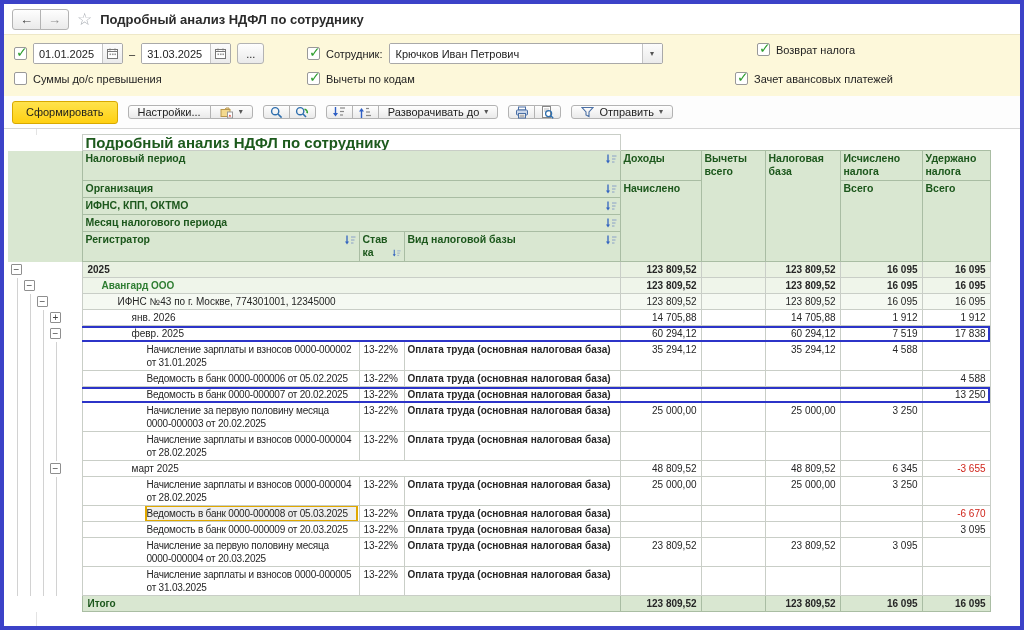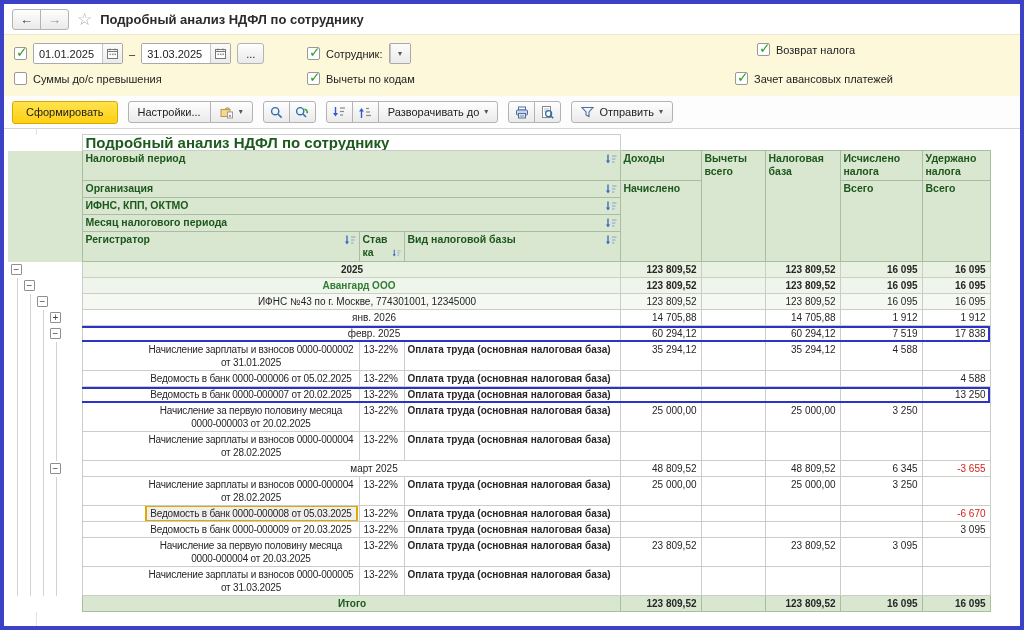--- a/index.html
+++ b/index.html
@@ -14,21 +14,21 @@
     overflow:hidden;
   }
   
   .titlebar{height:30px;flex:none;display:flex;align-items:center;gap:8px;padding:0 8px;background:#fff;}
   .btngroup{display:inline-flex;}
   .btngroup .tbtn{border-radius:0;margin-left:-1px;}
   .btngroup .tbtn:first-child{border-radius:3px 0 0 3px;margin-left:0;}
   .btngroup .tbtn:last-child{border-radius:0 3px 3px 0;}
   .btngroup .tbtn:only-child{border-radius:3px;}
   .tbtn{
-    height:22px;display:inline-flex;align-items:center;justify-content:center;gap:5px;
+    height:14px;display:inline-flex;align-items:center;justify-content:center;gap:5px;
     padding:0 9px;border:1px solid #b3b3b3;border-radius:3px;
     background:linear-gradient(#fefefe,#eaeaea);
     font-family:inherit;font-size:11px;color:#222;cursor:default;white-space:nowrap;
   }
   .tbtn.icononly{width:27px;padding:0;}
   .nav .tbtn{width:29px;height:21px;font-size:13px;}
   .arrow-back{color:#3c3c3c;font-weight:bold;}
   .arrow-fwd{color:#909090;font-weight:bold;}
   .star{font-size:17px;color:#a9adb3;line-height:1;}
   .wtitle{font-size:13px;font-weight:bold;color:#2b2b2b;}
@@ -65,21 +65,21 @@
   .hflex{display:flex;justify-content:space-between;align-items:flex-end;gap:2px;}
   .hflex .lbl{min-width:0;}
   .rate-h{word-break:break-all;}
   
   .c-num{text-align:right;padding-right:4px !important;white-space:nowrap;}
   .c-rate{white-space:nowrap;padding-left:4px !important;}
   .c-base{white-space:nowrap;font-weight:bold;}
   .b{font-weight:bold;}
   .red{color:#cf241a;}
   .greenlbl{color:#2e7d32;}
-  td.c-label{padding-right:2px;text-align:center;}
+  td.c-label{padding-right:2px;}
   td.lvl0{padding-left:5px !important;}
   td.lvl1{padding-left:19px !important;}
   td.lvl2{padding-left:35px !important;margin-left:26px;}
   td.lvl3{padding-left:49px !important;}
   td.lvl4{padding-left:64px !important;letter-spacing:-0.2px;}
   .lw{display:block;}
   .lw.cursor{outline:2px solid #e0a800;outline-offset:0;background:#efefef;}
   tr.bg-g1 td{background:#e9f1e2;}
   tr.bg-g2 td{background:#eff5ea;}
   tr.bg-g3 td{background:#f5f9f2;}
@@ -147,20 +147,21 @@
       <button class="tbtn dots">...</button>
     </div>
     <div class="frow" style="left:10px;top:37px;">
       <span class="cb"></span>
       <span class="flabel">Суммы до/с превышения</span>
     </div>
     <div class="frow" style="left:303px;top:8px;">
       <span class="cb on"></span>
       <span class="flabel">Сотрудник:</span>
       <span class="combofield">
+        <input value="Крючков Иван Петрович" style="">
         <span class="minibtn">
             <span class="dd">▾</span>
           </span>
       </span>
     </div>
     <div class="frow" style="left:303px;top:37px;">
       <span class="cb on"></span>
       <span class="flabel">Вычеты по кодам</span>
     </div>
     <div class="frow" style="left:731px;top:8px;padding-left:22px;">

